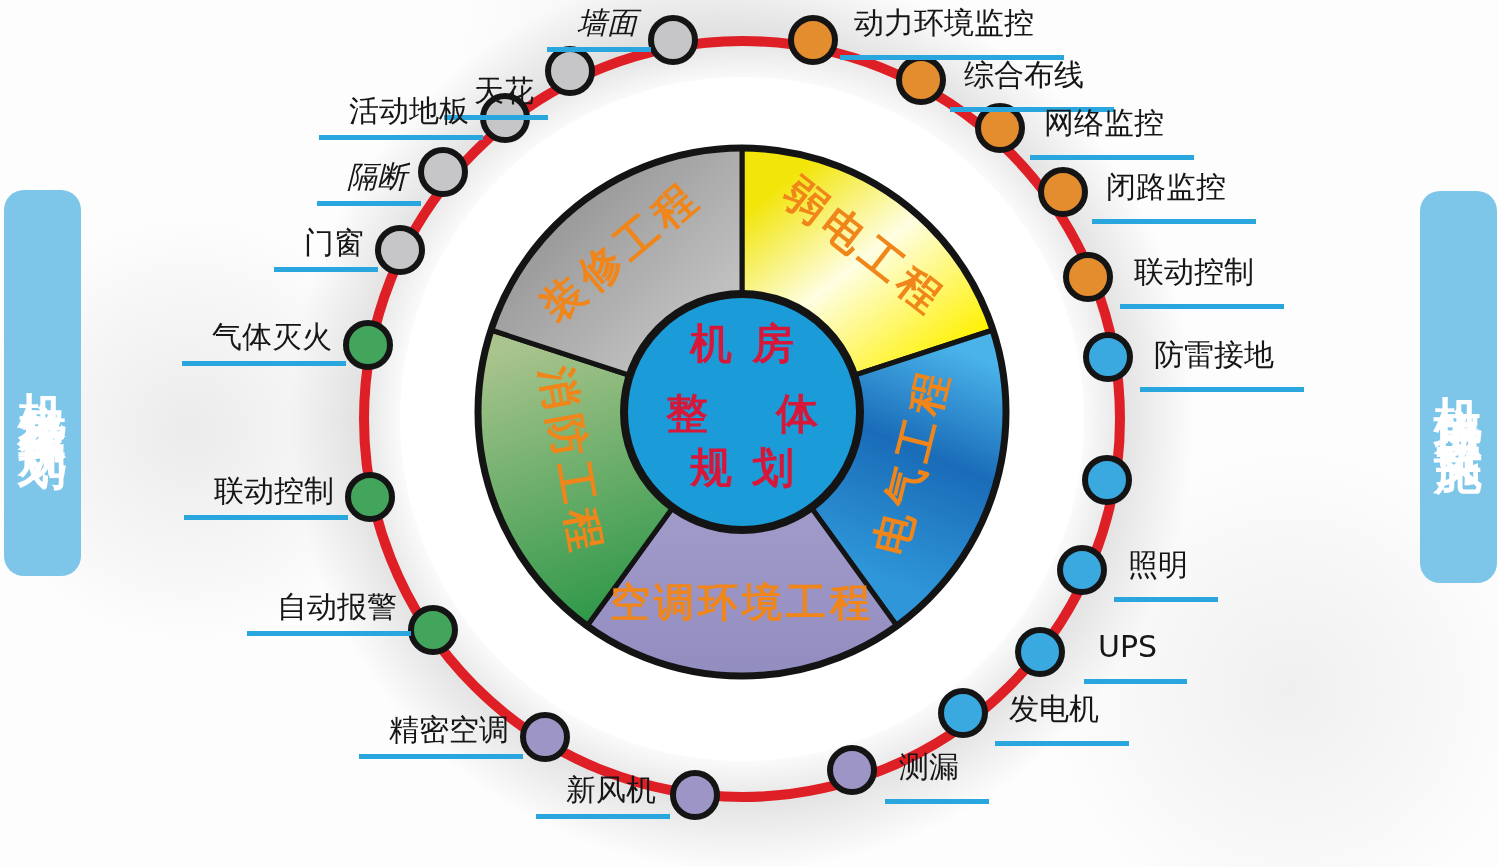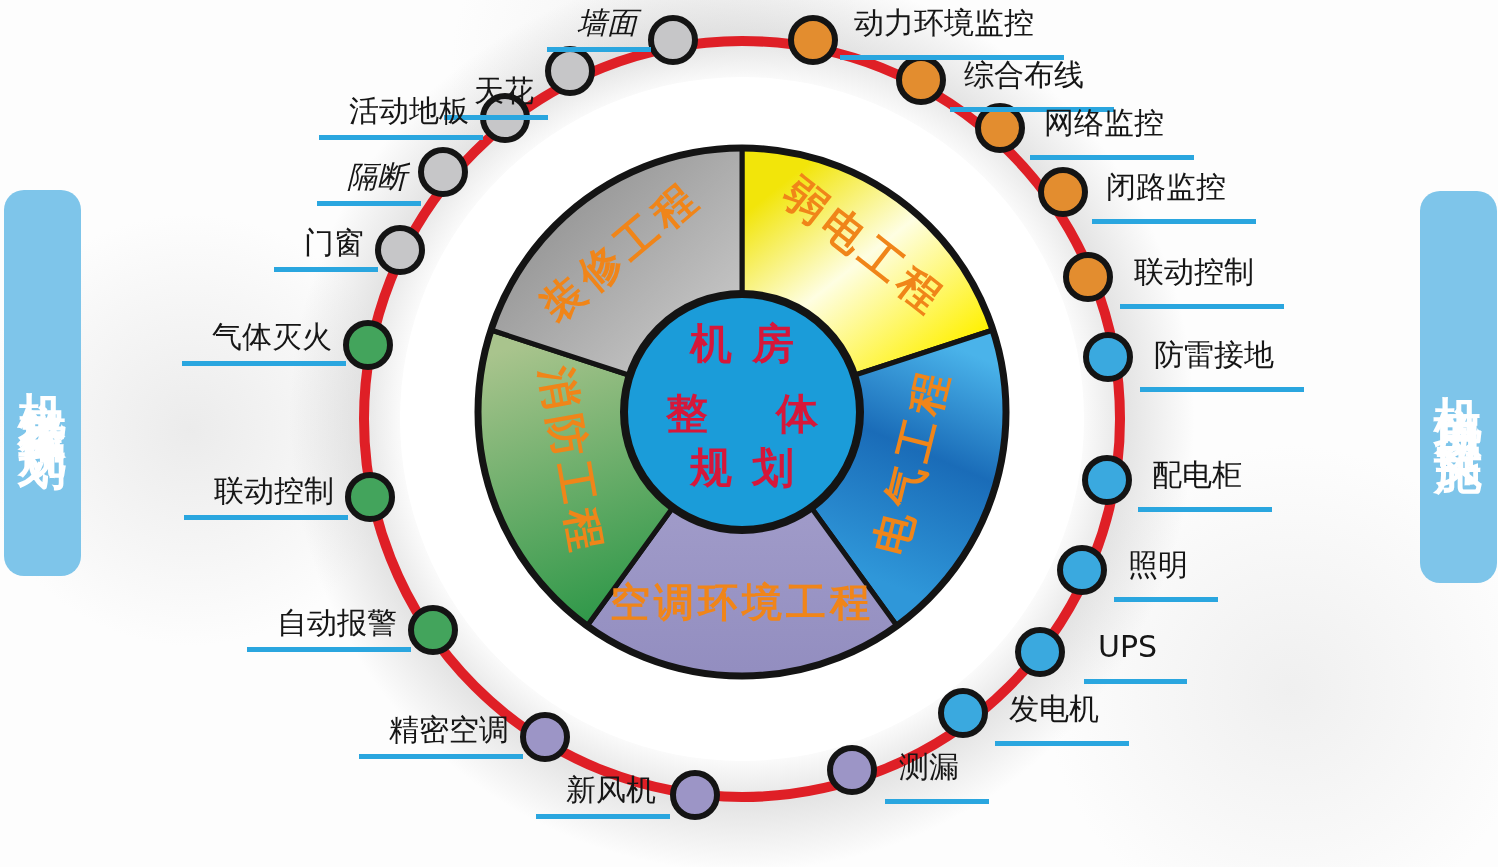--- a/index.html
+++ b/index.html
@@ -112,33 +112,32 @@
   <div class="node gray" style="left:418px;top:147px;"></div>
   <div class="node gray" style="left:480px;top:93px;"></div>
   <div class="node gray" style="left:545px;top:46px;"></div>
 
   <div class="label label-r" style="left:840px;top:6px;">动力环境监控</div>
   <div class="label label-r" style="left:950px;top:58px;">综合布线</div>
   <div class="label label-r" style="left:1030px;top:106px;">网络监控</div>
   <div class="label label-r" style="left:1092px;top:170px;">闭路监控</div>
   <div class="label label-r" style="left:1120px;top:255px;">联动控制</div>
   <div class="label label-r" style="left:1140px;top:338px;">防雷接地</div>
-  <div class="label label-r" style="left:1138px;top:458px;">配电柜</div>
   <div class="label label-r" style="left:1114px;top:548px;">照明</div>
   <div class="label label-r" style="left:1084px;top:630px;">UPS</div>
   <div class="label label-r" style="left:995px;top:692px;">发电机</div>
   <div class="label label-r" style="left:885px;top:750px;">测漏</div>
 
   <div class="label label-l" style="right:847px;top:6px;font-style:italic;">墙面</div>
   <div class="label label-l" style="right:950px;top:38px;margin-top:36px;">天花</div>
   <div class="label label-l" style="right:1015px;top:94px;">活动地板</div>
   <div class="label label-l" style="right:1077px;top:160px;font-style:italic;">隔断</div>
   <div class="label label-l" style="right:1120px;top:226px;">门窗</div>
   <div class="label label-l" style="right:1152px;top:320px;">气体灭火</div>
   <div class="label label-l" style="right:1150px;top:474px;">联动控制</div>
-  <div class="label label-l" style="right:1087px;top:606px;font-family:Liberation Serif, serif;">自动报警</div>
+  <div class="label label-l" style="right:1087px;top:590px;font-family:Liberation Serif, serif;">自动报警</div>
   <div class="label label-l" style="right:975px;top:713px;">精密空调</div>
   <div class="label label-l" style="right:828px;top:773px;">新风机</div>
 
   <div class="banner left">机房整体规划</div>
   <div class="banner right">机房项目实施</div>
 
 </div>
 
 </body></html>

